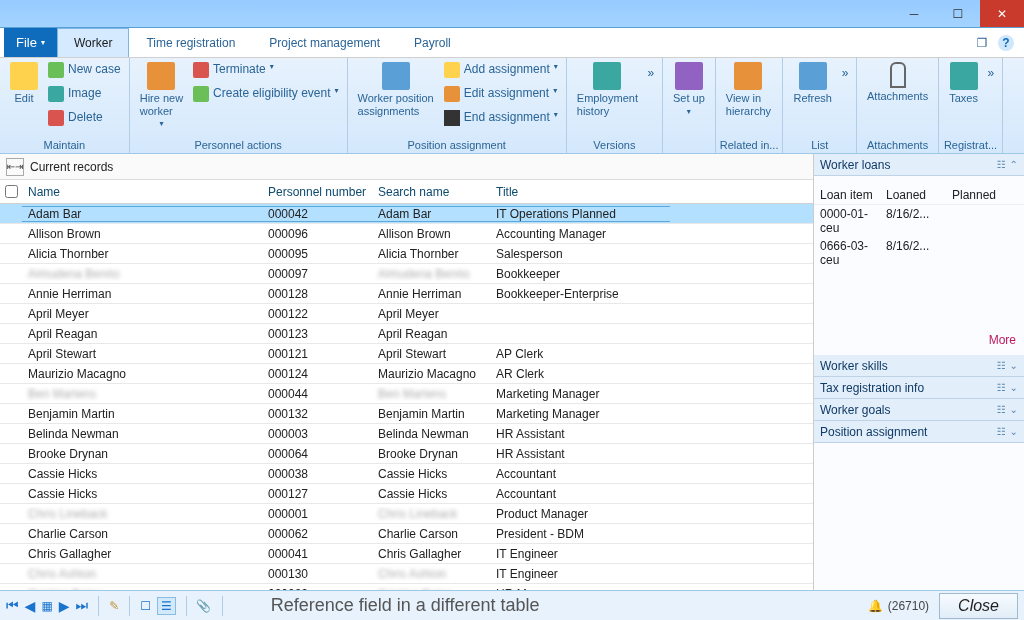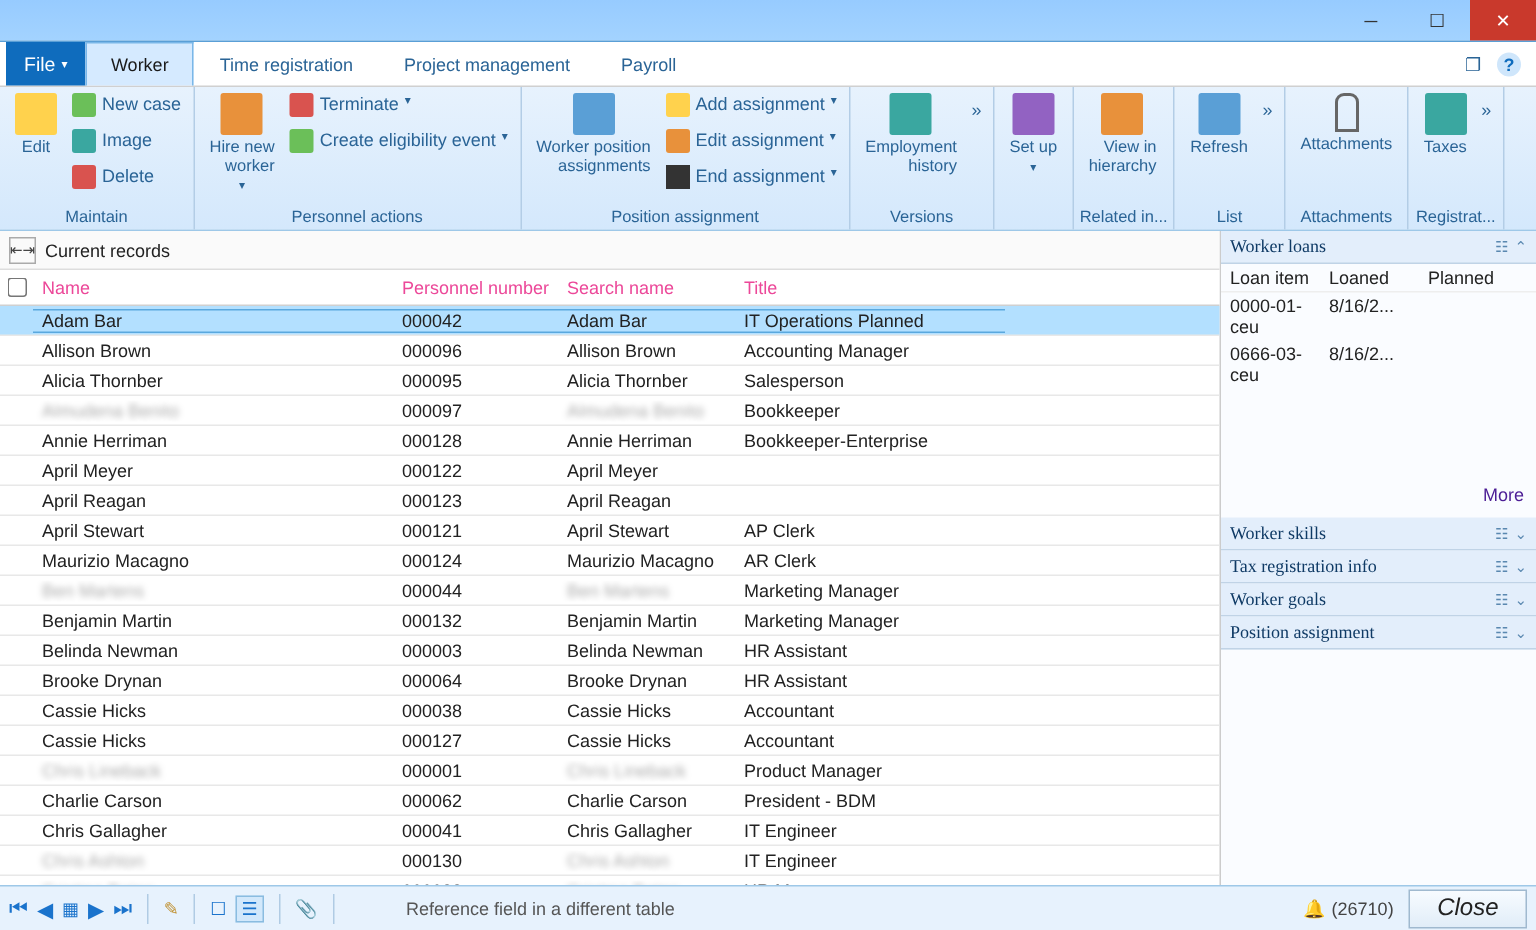--- a/index.html
+++ b/index.html
@@ -22,64 +22,64 @@
 .menub-right { margin-left:auto; display:flex; align-items:center; gap:8px; padding-right:10px; }
 .menub-right .icon { width:16px; height:16px; display:flex; align-items:center; justify-content:center; color:#2a6496; }
 
 
 .ribbon { height: 96px; background: linear-gradient(#e7f2fd, #d4e8fc); border-bottom:1px solid #9ec8e8; display:flex; }
 .rgroup { border-right:1px solid #b3cde6; display:flex; flex-direction:column; padding: 2px 4px 0; }
 .rgroup .items { display:flex; flex:1; align-items:flex-start; }
 .rgroup .glabel { text-align:center; color:#2a6496; font-size:11px; padding:2px 0; white-space:nowrap; }
 .rcol { display:flex; flex-direction:column; align-items:center; justify-content:flex-start; padding:2px 6px; cursor:pointer; gap:2px; }
 .rcol .big-ico { width:28px; height:28px; display:inline-block; }
-.rcol .lbl { color:#2a6496; font-size:11px; text-align:right; line-height:1.15; }
+.rcol .lbl { color:#2a6496; font-size:11px; text-align:left; line-height:1.15; }
 .rlist { display:flex; flex-direction:column; gap:2px; padding:2px 4px; }
 .rline { display:flex; gap:4px; color:#2a6496; font-size:12px; cursor:pointer; white-space:nowrap; height:22px; }
 .rline .drop { font-size:8px; }
 .rline .mini { width:16px; height:16px; display:inline-block; }
 .over-chevron { width:14px; display:flex; align-items:flex-start; justify-content:center; padding-top:6px; color:#2a6496; cursor:pointer; }
 
 
 .content { display:flex; height: calc(620px - 28px - 30px - 96px - 30px); }
 .gridwrap { flex:1; display:flex; flex-direction:column; border-right:1px solid #ccc; min-width:0; }
 .recordbar { height:26px; border-bottom:1px solid #ddd; display:flex; align-items:center; gap:6px; padding-left:6px; background:#fafafa; }
 .recordbar .ico { width:18px; height:18px; border:1px solid #aaa; display:flex; align-items:center; justify-content:center; font-size:10px; color:#444; }
 .gridhead { display:flex; background:#fff; border-bottom:1px solid #d0d0d0; height:24px; align-items:center; }
 .gridhead .chk { width:22px; display:flex; justify-content:center; }
 .gridhead input { }
-.gh { padding-left:6px; font-size:12px; color:#ec4899; }
+.gh { padding-left:6px; font-size:12px; color:#0c4a6e; }
 .gridbody { flex:1; overflow-y:scroll; overflow-x:auto; }
 .row { display:flex; height:20px; align-items:center; border-bottom:1px solid #e8e8e8; }
 .row.selected { background:#b3e0ff; }
 .row.selected .cell { border-top:1px solid #5aa8de; border-bottom:1px solid #5aa8de; }
 .row .spacer { width:22px; }
 .cell { padding-left:6px; white-space:nowrap; overflow:hidden; text-overflow:ellipsis; font-size:12px; }
 .cell.blur { color:transparent; text-shadow: 0 0 4px rgba(0,0,0,0.35); }
 .c1 { width:240px; } .c2 { width:110px; } .c3 { width:118px; } .c4 { width:180px; }
 
 
 .side { width:210px; background:#fafcff; display:flex; flex-direction:column; font-size:12px; }
 .sec-head { display:flex; align-items:center; background:#e3eefb; border-bottom:1px solid #c0d3e6; height:22px; padding:0 6px; cursor:pointer; }
-.sec-head .ttl { color:#0f3a65; font-weight:normal; flex:1;font-family:Liberation Serif, serif; }
+.sec-head .ttl { color:#0f3a65; font-weight:normal; flex:1; }
 .sec-head .ctl { color:#5a88b0; font-size:10px; padding-left:4px; }
-.loans-body { padding:0 0 4px; }
+.loans-body { padding:0 0 4px;margin-top:10px; }
 .loans-cols { display:flex; padding:2px 6px; color:#222; border-bottom:1px solid #eee; }
 .loans-cols span { flex:1; }
 .loan-row { display:flex; padding:2px 6px; }
 .loan-row span { flex:1; }
 .more { text-align:right; padding:4px 8px; }
-.more a { color:#4c1d95; cursor:pointer;padding-left:38px; }
+.more a { color:#be185d; cursor:pointer;padding-left:38px; }
 
 
 .statusbar { height:30px; border-top:1px solid #9ec8e8; background:#e7f2fd; display:flex; align-items:center; padding:0 6px; gap:6px; }
 .navbtns { display:flex; gap:6px; align-items:center; }
 .navbtns span { color:#1a73cc; cursor:pointer; font-size:14px; }
 .sv-sep { width:1px; height:20px; background:#b0cbe4; margin:0 4px; }
-.status-text { color:#555; font-size:12px;padding-left:38px; }
+.status-text { color:#555; font-size:18px;padding-left:38px; }
 .sb-right { margin-left:auto; display:flex; align-items:center; gap:10px; }
 .alerts { display:flex; align-items:center; gap:4px; color:#444; }
 .alerts .bell { color:#d6a700; }
 .closebtn { border:1px solid #a0b9cf; background:linear-gradient(#f7fbff,#e1edf8); padding:3px 18px; cursor:pointer; font-size:16px; color:#222;font-style:italic; }
 
 
 .sq { border-radius:2px; }
 .sq.yellow { background:#ffd24d; } .sq.green { background:#6bbf59; } .sq.red { background:#d9534f; }
 .sq.blue { background:#5a9fd6; } .sq.orange { background:#e8913b; } .sq.teal { background:#3aa7a0; }
 .sq.purple { background:#9262c2; }

